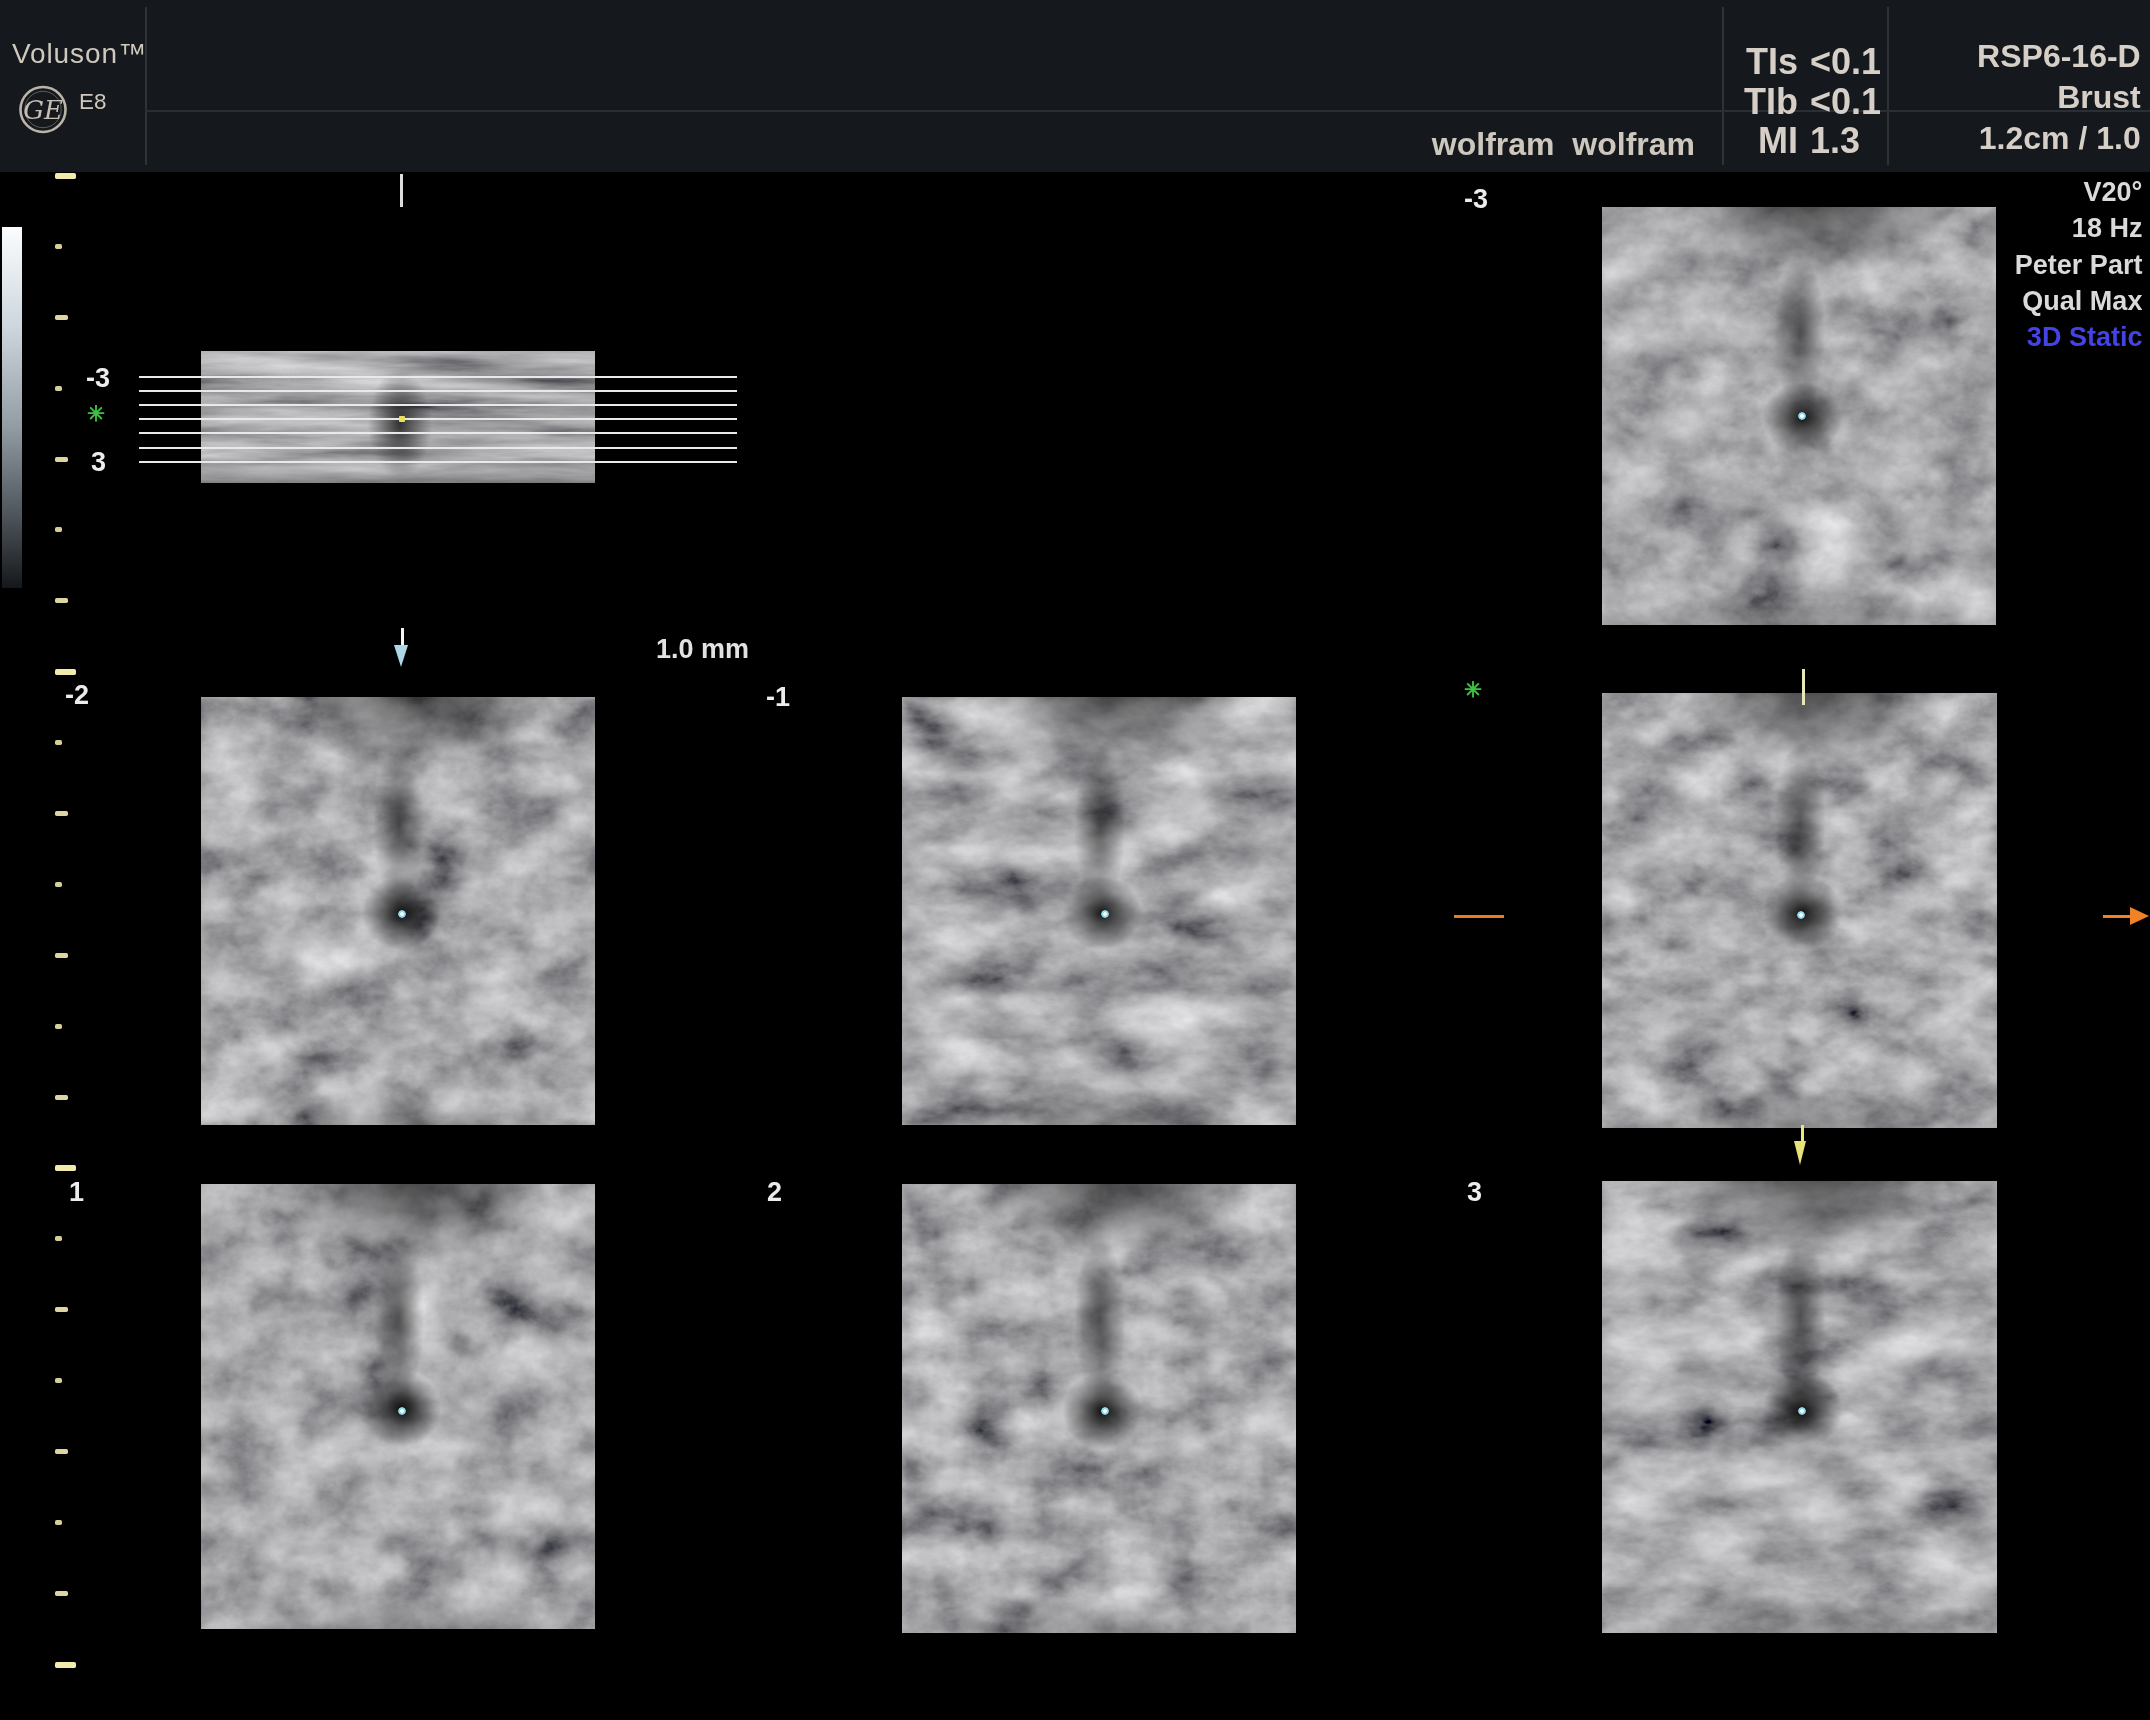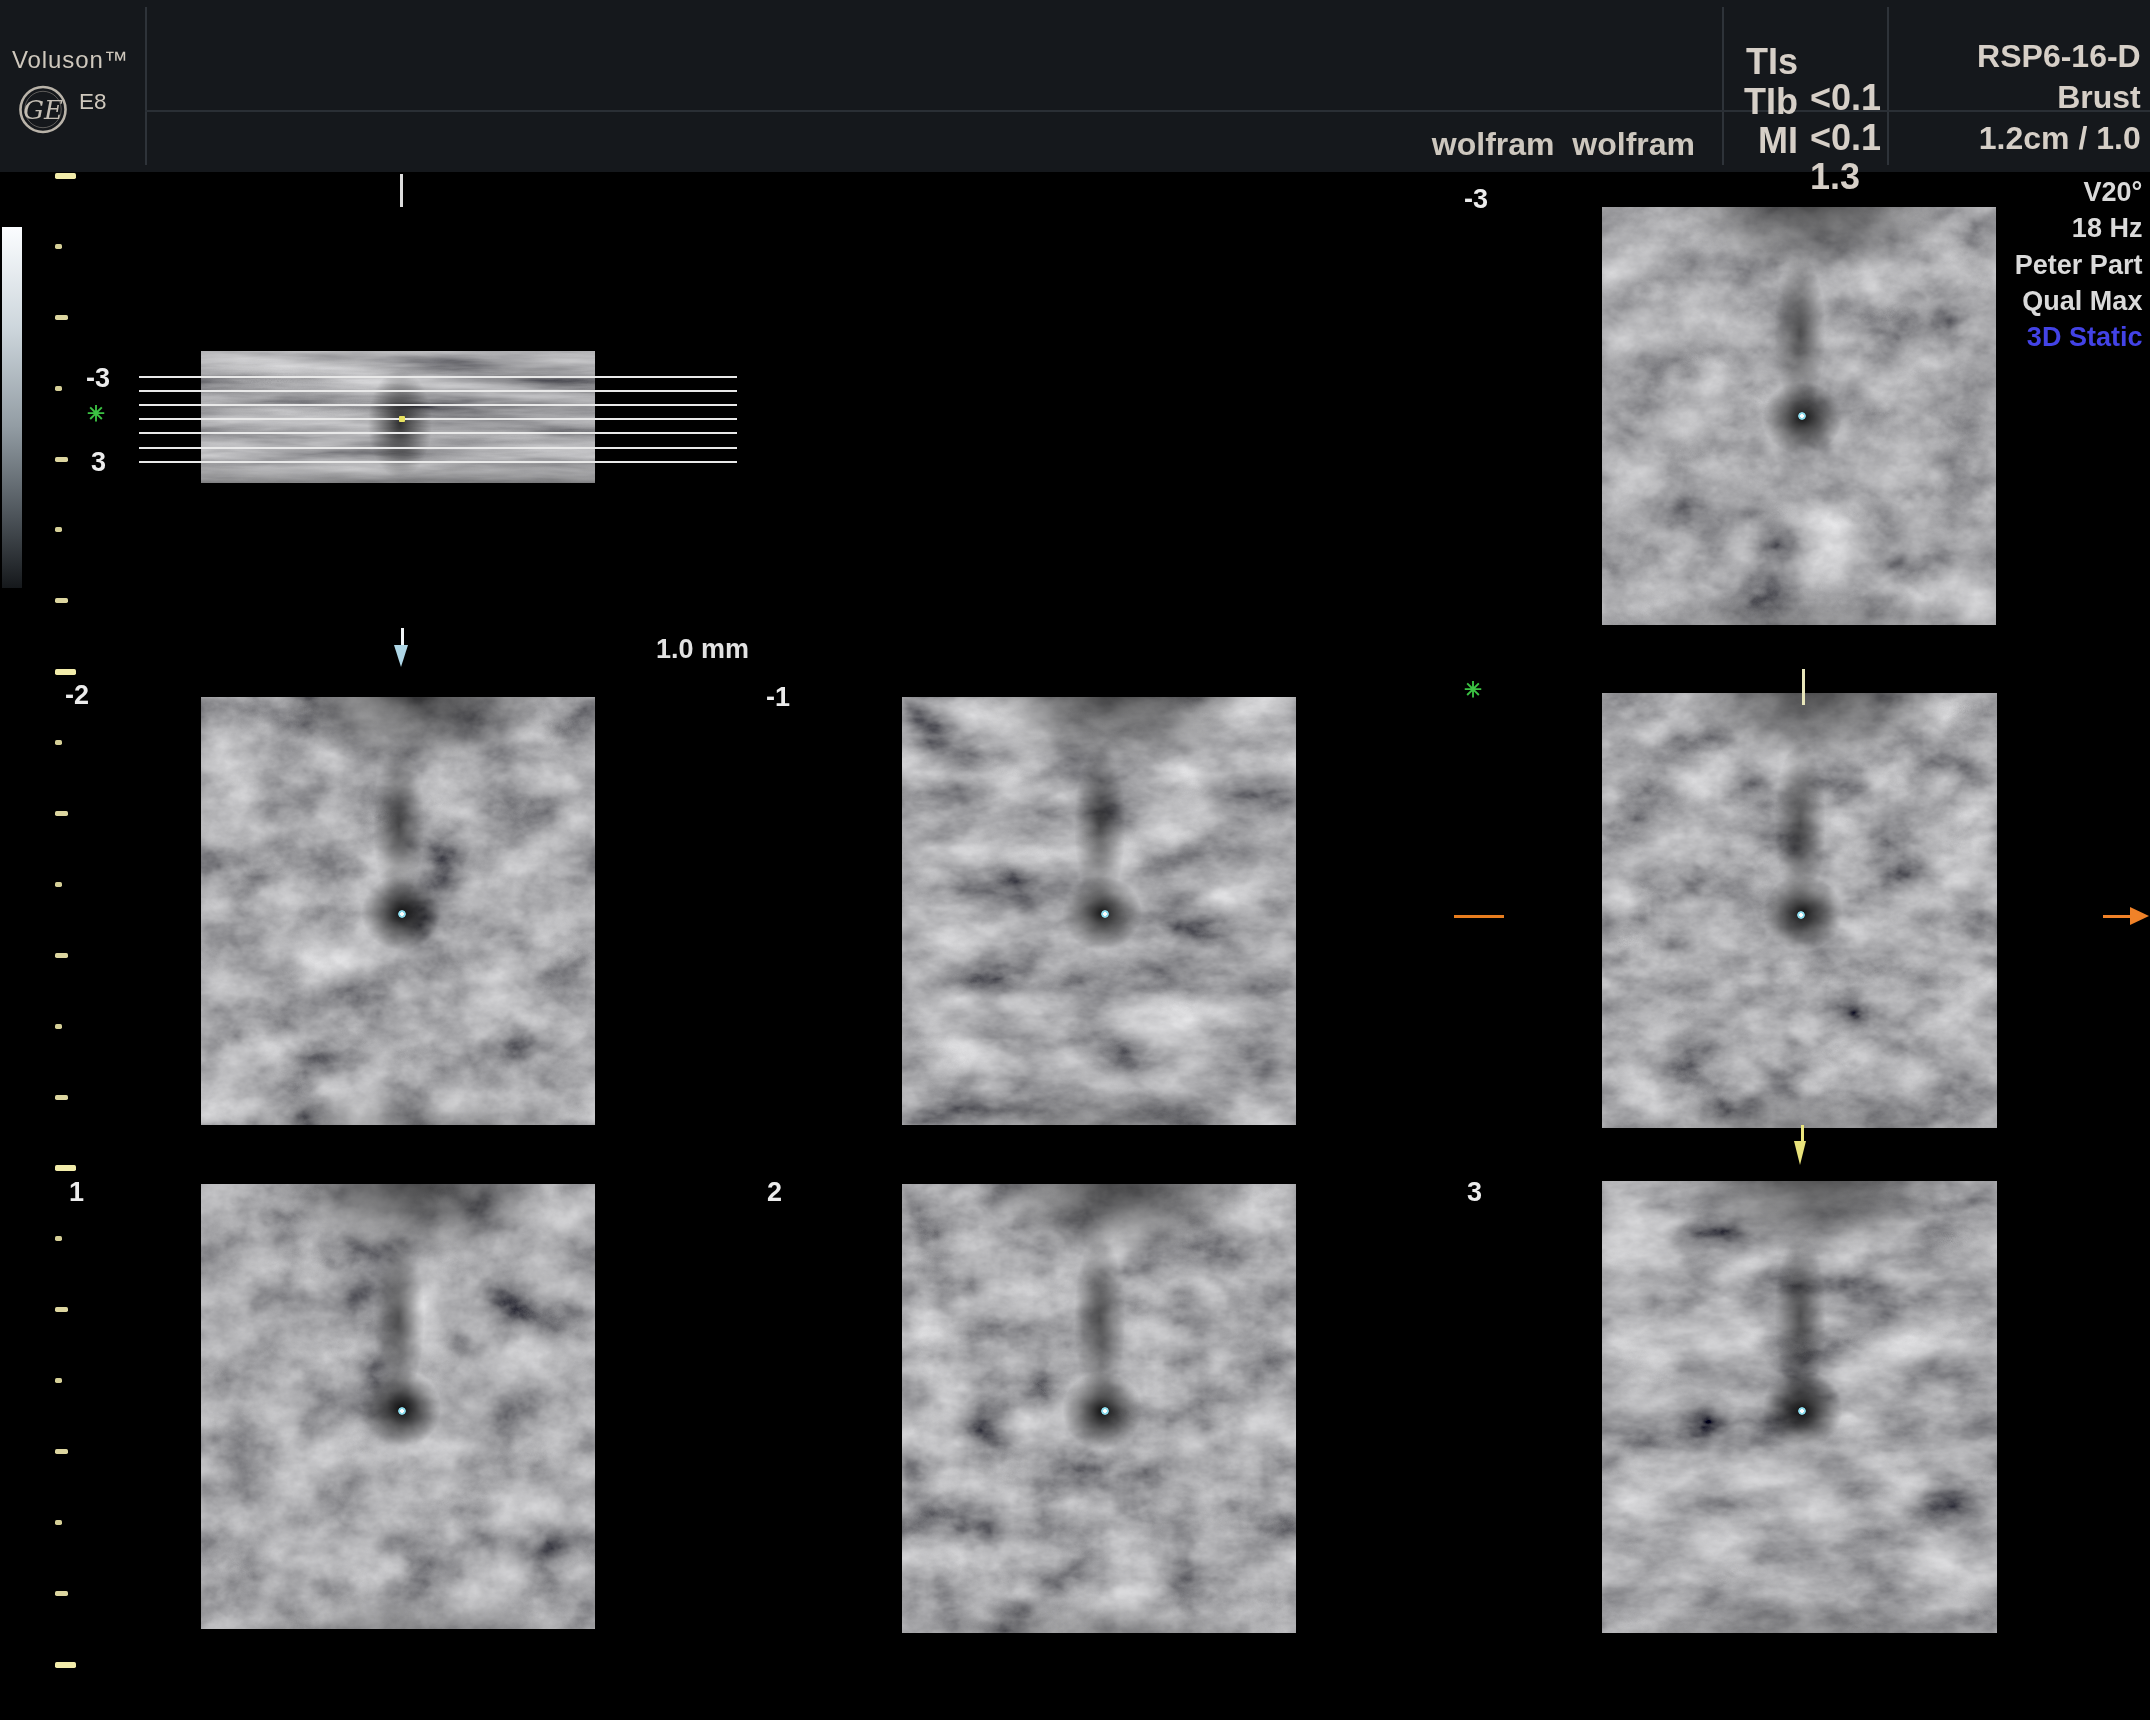--- a/index.html
+++ b/index.html
@@ -4,28 +4,28 @@
 <style>
   html,body{margin:0;padding:0;background:#000;}
   #screen{position:relative;width:2151px;height:1721px;background:#000;overflow:hidden;
           font-family:"Liberation Sans", sans-serif;}
 
   
   #header{position:absolute;left:0;top:0;width:2151px;height:172px;background:#15181c;}
   .hsep-v{position:absolute;top:6.9px;height:158px;width:1.7px;background:#2e3339;}
   #header-divider{position:absolute;left:145px;top:110px;width:2006px;height:1.7px;background:#2a2f35;}
   .htxt{position:absolute;color:#d7d0c6;white-space:pre;}
-  #brand{left:12px;top:46px;font-size:24px;color:#cfc8bd;letter-spacing:0.9px;}
+  #brand{left:12px;top:38px;font-size:28px;color:#cfc8bd;letter-spacing:0.9px;}
   #model{left:79px;top:89px;font-size:22.4px;color:#cfc8bd;}
   #ge-logo{position:absolute;left:17px;top:83px;width:52px;height:53px;}
   #physician{right:454px;top:53px;font-size:34px;font-weight:700;text-align:right;}
   #operator{right:456px;top:126px;font-size:32px;font-weight:700;color:#cdc7be;}
   .idx-row{position:absolute;left:1738px;width:146px;display:flex;font-size:36px;font-weight:700;color:#d6cfc7;}
   .idx-row .il{width:60px;text-align:right;}
-  .idx-row .iv{margin-left:12px;margin-top:36px;}
+  .idx-row .iv{margin-left:12px;}
   .probe-row{position:absolute;right:10.3px;width:206px;text-align:right;font-size:32px;font-weight:700;color:#d6cfc7;}
 
   
   .set-row{position:absolute;right:8.6px;width:258px;text-align:right;font-size:27px;font-weight:700;color:#dadada;}
   #mode-row{font-weight:700;}
 
   
   #graybar{position:absolute;left:1.7px;top:227px;width:20.6px;height:361px;
     background:linear-gradient(180deg,#fbfdff 0%,#cdd6dc 28%,#939da4 55%,#4d545a 80%,#15181b 100%);}
   .tick{position:absolute;left:55px;border-radius:1.7px;}

